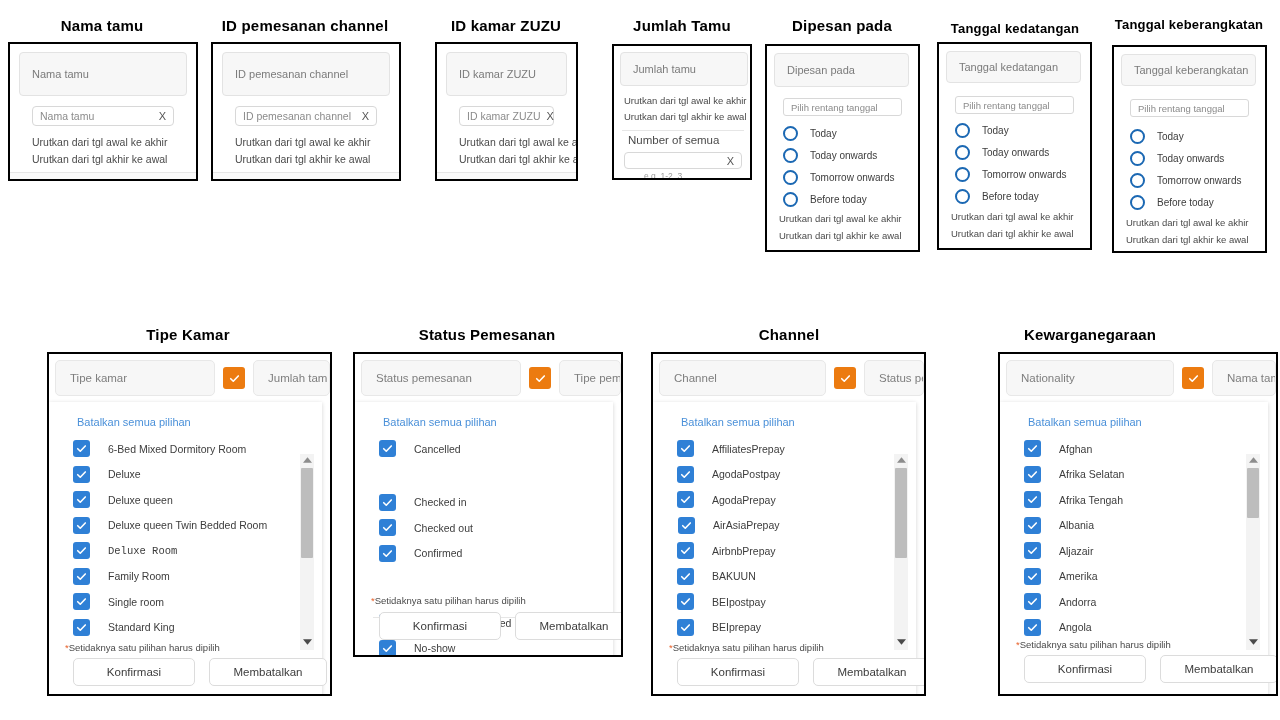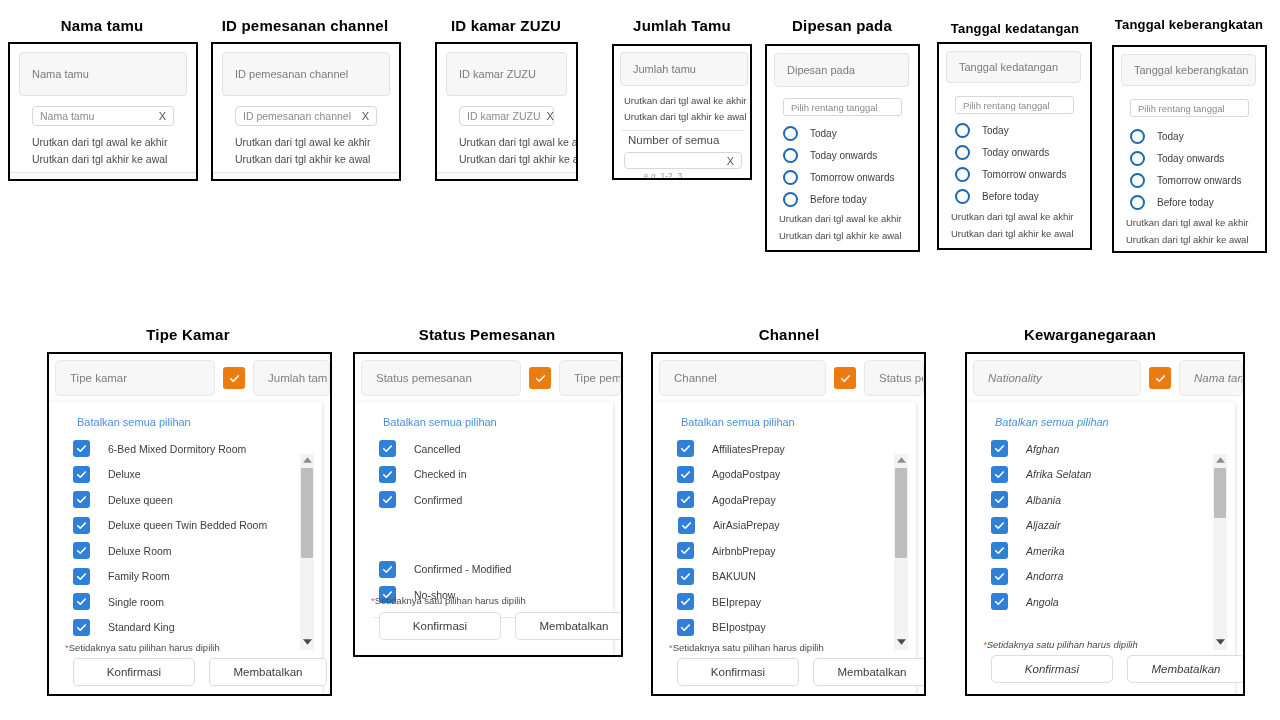--- a/index.html
+++ b/index.html
@@ -325,21 +325,21 @@
             <span class="opt-lbl">Deluxe queen</span>
           </div>
           <div class="opt-row" style="height: 25.5px;">
             <span class="cbx">
               <svg width="11" height="11" viewBox="0 0 16 16">
                 <path d="M2.5 8.3 L6.2 12 L13.5 4.3" stroke="#ffffff" stroke-width="2.3" fill="none" stroke-linecap="round" stroke-linejoin="round"></path>
               </svg>
             </span>
             <span class="opt-lbl">Deluxe queen Twin Bedded Room</span>
           </div>
-          <div class="opt-row" style="height: 25.5px;">
+          <div class="opt-row" style="height: 25.5px; font-family: Liberation Mono, monospace;">
             <span class="cbx">
               <svg width="11" height="11" viewBox="0 0 16 16">
                 <path d="M2.5 8.3 L6.2 12 L13.5 4.3" stroke="#ffffff" stroke-width="2.3" fill="none" stroke-linecap="round" stroke-linejoin="round"></path>
               </svg>
             </span>
             <span class="opt-lbl">Deluxe Room</span>
           </div>
           <div class="opt-row" style="height: 25.5px;">
             <span class="cbx">
               <svg width="11" height="11" viewBox="0 0 16 16">
@@ -396,27 +396,35 @@
         <div class="clear-link">Batalkan semua pilihan</div>
         <div class="opt-list" style="position: relative; margin-top: 2px;">
           <div class="opt-row" style="height: 25.5px;">
             <span class="cbx">
               <svg width="11" height="11" viewBox="0 0 16 16">
                 <path d="M2.5 8.3 L6.2 12 L13.5 4.3" stroke="#ffffff" stroke-width="2.3" fill="none" stroke-linecap="round" stroke-linejoin="round"></path>
               </svg>
             </span>
             <span class="opt-lbl">Cancelled</span>
           </div>
-          <div class="opt-row" style="height: 25.5px;">
+          <div class="opt-row" style="height: 25.5px; margin-top: 28px;">
             <span class="cbx">
               <svg width="11" height="11" viewBox="0 0 16 16">
                 <path d="M2.5 8.3 L6.2 12 L13.5 4.3" stroke="#ffffff" stroke-width="2.3" fill="none" stroke-linecap="round" stroke-linejoin="round"></path>
               </svg>
             </span>
             <span class="opt-lbl">Checked in</span>
+          </div>
+          <div class="opt-row" style="height: 25.5px;">
+            <span class="cbx">
+              <svg width="11" height="11" viewBox="0 0 16 16">
+                <path d="M2.5 8.3 L6.2 12 L13.5 4.3" stroke="#ffffff" stroke-width="2.3" fill="none" stroke-linecap="round" stroke-linejoin="round"></path>
+              </svg>
+            </span>
+            <span class="opt-lbl">Checked out</span>
           </div>
           <div class="opt-row" style="height: 25.5px;">
             <span class="cbx">
               <svg width="11" height="11" viewBox="0 0 16 16">
                 <path d="M2.5 8.3 L6.2 12 L13.5 4.3" stroke="#ffffff" stroke-width="2.3" fill="none" stroke-linecap="round" stroke-linejoin="round"></path>
               </svg>
             </span>
             <span class="opt-lbl">Confirmed</span>
           </div>
           <div class="opt-row" style="height: 25.5px; margin-top: 44px;">
@@ -505,49 +513,49 @@
               </svg>
             </span>
             <span class="opt-lbl">BAKUUN</span>
           </div>
           <div class="opt-row" style="height: 25.5px;">
             <span class="cbx">
               <svg width="11" height="11" viewBox="0 0 16 16">
                 <path d="M2.5 8.3 L6.2 12 L13.5 4.3" stroke="#ffffff" stroke-width="2.3" fill="none" stroke-linecap="round" stroke-linejoin="round"></path>
               </svg>
             </span>
+            <span class="opt-lbl">BEIpostpay</span>
+          </div>
+          <div class="opt-row" style="height: 25.5px;">
+            <span class="cbx">
+              <svg width="11" height="11" viewBox="0 0 16 16">
+                <path d="M2.5 8.3 L6.2 12 L13.5 4.3" stroke="#ffffff" stroke-width="2.3" fill="none" stroke-linecap="round" stroke-linejoin="round"></path>
+              </svg>
+            </span>
             <span class="opt-lbl">BEIprepay</span>
-          </div>
-          <div class="opt-row" style="height: 25.5px;">
-            <span class="cbx">
-              <svg width="11" height="11" viewBox="0 0 16 16">
-                <path d="M2.5 8.3 L6.2 12 L13.5 4.3" stroke="#ffffff" stroke-width="2.3" fill="none" stroke-linecap="round" stroke-linejoin="round"></path>
-              </svg>
-            </span>
-            <span class="opt-lbl">BEIpostpay</span>
           </div>
         </div>
         <div class="sbar" style="position: absolute; right: 8px; top: 52px; height: 196px;">
           <div class="arr" style="margin-top: 2px;"><svg width="9" height="6" viewBox="0 0 10 6">
               <path d="M5 0 L10 6 L0 6 Z" fill="#8c8c8c"></path>
             </svg></div>
           <div class="thumb" style="top: 14px; height: 90px;"></div>
           <div class="arr" style="margin-bottom: 2px;"><svg width="9" height="6" viewBox="0 0 10 6">
               <path d="M5 6 L0 0 L10 0 Z" fill="#4a4a4a"></path>
             </svg></div>
         </div>
         <div class="req-note" style="position: absolute; left: 8px; top: 240px;"><span class="star">*</span><span>Setidaknya satu pilihan harus dipilih</span></div>
         <div class="btn-row" style="position: absolute; left: 12px; top: 256px;">
           <div class="btn" style="width: 122px;">Konfirmasi</div>
           <div class="btn" style="width: 118px;">Membatalkan</div>
         </div>
       </div>
     </div>
     <div class="panel-title" style="left: 1090px; top: 326px; transform: translateX(-50%);">Kewarganegaraan</div>
-    <div class="card" style="left: 965px; top: 352px; width: 280px; height: 344px; font-style: italic;">
+    <div class="card" style="left: 998px; top: 352px; width: 280px; height: 344px;">
       <div class="head-row">
         <div class="head-chip" style="width: 168px;">Nationality</div>
         <div class="orange-box">
           <svg width="11" height="11" viewBox="0 0 16 16">
             <path d="M2.5 8.3 L6.2 12 L13.5 4.3" stroke="#ffffff" stroke-width="2.3" fill="none" stroke-linecap="round" stroke-linejoin="round"></path>
           </svg>
         </div>
         <div class="head-chip" style="width: 60px; flex: 1 0 auto;">Nama tamu</div>
       </div>
       <div style="position: absolute; left: 0px; top: 48px; width: 268px; height: 294px; background: rgb(255, 255, 255); box-shadow: rgba(0, 0, 0, 0.18) 0px 1px 4px;">
@@ -561,20 +569,28 @@
             </span>
             <span class="opt-lbl">Afghan</span>
           </div>
           <div class="opt-row" style="height: 25.5px;">
             <span class="cbx">
               <svg width="11" height="11" viewBox="0 0 16 16">
                 <path d="M2.5 8.3 L6.2 12 L13.5 4.3" stroke="#ffffff" stroke-width="2.3" fill="none" stroke-linecap="round" stroke-linejoin="round"></path>
               </svg>
             </span>
             <span class="opt-lbl">Afrika Selatan</span>
+          </div>
+          <div class="opt-row" style="height: 25.5px;">
+            <span class="cbx">
+              <svg width="11" height="11" viewBox="0 0 16 16">
+                <path d="M2.5 8.3 L6.2 12 L13.5 4.3" stroke="#ffffff" stroke-width="2.3" fill="none" stroke-linecap="round" stroke-linejoin="round"></path>
+              </svg>
+            </span>
+            <span class="opt-lbl">Afrika Tengah</span>
           </div>
           <div class="opt-row" style="height: 25.5px;">
             <span class="cbx">
               <svg width="11" height="11" viewBox="0 0 16 16">
                 <path d="M2.5 8.3 L6.2 12 L13.5 4.3" stroke="#ffffff" stroke-width="2.3" fill="none" stroke-linecap="round" stroke-linejoin="round"></path>
               </svg>
             </span>
             <span class="opt-lbl">Albania</span>
           </div>
           <div class="opt-row" style="height: 25.5px;">

